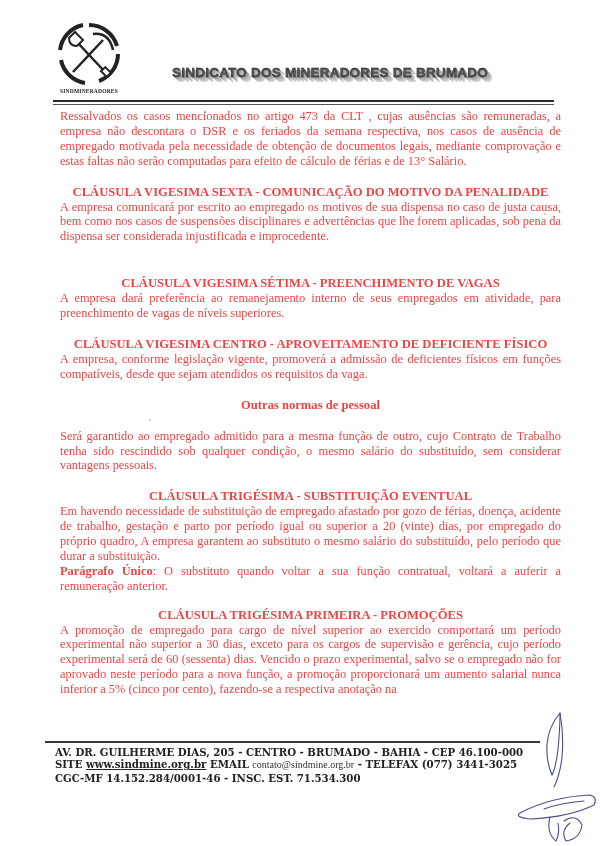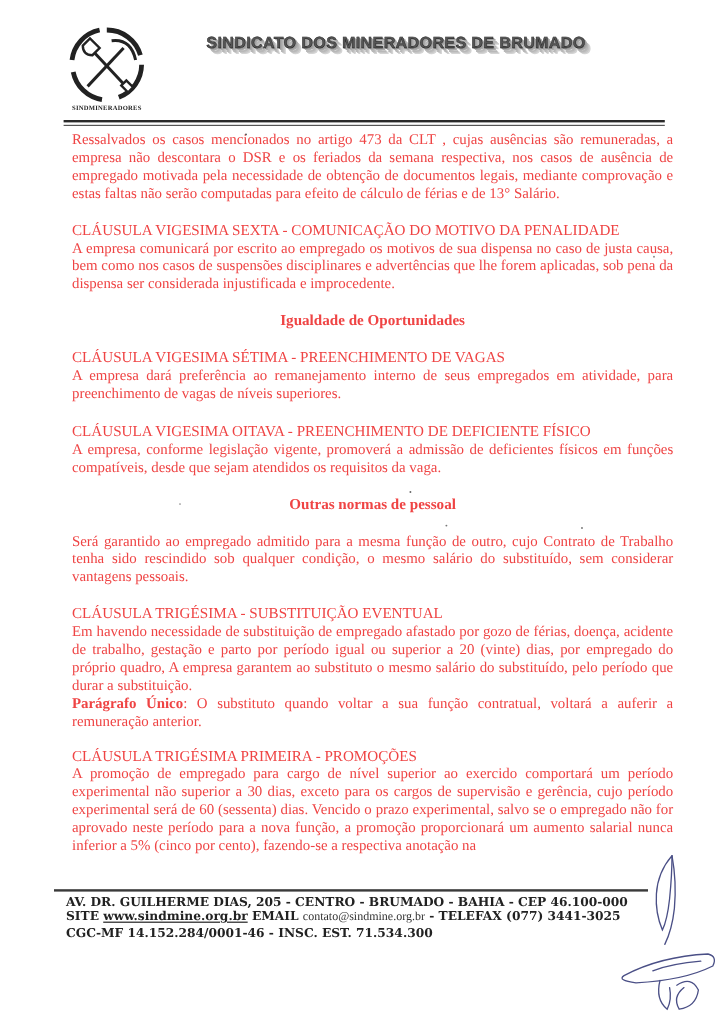--- a/index.html
+++ b/index.html
@@ -12,29 +12,29 @@
   
   .logo { position:absolute; left:55px; top:20px; width:68px; height:80px; }
   .logo svg { display:block; }
   .logo-caption { position:absolute; left:0; top:68px; width:68px; text-align:center;
     font-family:"Liberation Serif", serif; font-weight:bold; font-size:5.5px; letter-spacing:0.2px; color:#222; }
   .title-block { position:absolute; left:130px; top:26px; width:400px; text-align:center;
     font-family:"Liberation Sans", sans-serif; font-weight:900; color:#3a3a3a; }
   .title-line { display:block; font-size:13.2px; line-height:20px; letter-spacing:0.3px;
     text-shadow: 1px 1px 0 #9a9a9a, 2px 2px 0 #aaaaaa, 3px 3px 0 #b8b8b8, 4px 4px 0 #c6c6c6, 5px 5px 0 #d4d4d4;
     -webkit-text-stroke:0.3px #111; color:#555; }
-  .title-line.first { font-size:13.4px; }
+  .title-line.first { font-size:13.4px;margin-top:37px; }
   .header-rule { position:absolute; left:53px; top:100px; width:501px; height:2px; background:#2a2a2a; }
   .header-rule2 { position:absolute; left:53px; top:104px; width:501px; height:1px; background:#555; }
 
   
   .content { position:absolute; left:60px; top:109px; width:501px; font-family:"Liberation Serif", serif;
     font-size:12.4px; line-height:14.9px; color:#ef4444; }
   .para { text-align:justify; margin:0; }
-  .clause-title { font-weight:normal; margin:0; font-size:12.6px; }
+  .clause-title { font-weight:bold; margin:0; font-size:12.6px;text-align:center; }
   .section-heading { font-weight:bold; text-align:center; margin:0; font-size:12.6px; }
   .gap-lg { height:16px; }
   .gap-md { height:14px; }
   .bold-inline { font-weight:bold; }
 
   
   .footer-rule { position:absolute; left:45px; top:741px; width:495px; height:2px; background:#3a3a3a; }
   .footer { position:absolute; left:55px; top:746px; width:490px; text-align:left;
     font-family:"DejaVu Serif", serif; font-weight:bold; font-size:10.2px; line-height:12.4px; color:#222; }
   .footer a { color:#222; text-decoration:underline; }
@@ -77,31 +77,30 @@
   <div class="content">
     <p class="para">Ressalvados os casos mencionados no artigo 473 da CLT , cujas ausências são remuneradas, a empresa não descontara o DSR e os feriados da semana respectiva, nos casos de ausência de empregado motivada pela necessidade de obtenção de documentos legais, mediante comprovação e estas faltas não serão computadas para efeito de cálculo de férias e de 13° Salário.</p>
     <div class="gap-lg"></div>
 
     <div>
       <p class="clause-title">CLÁUSULA VIGESIMA SEXTA - COMUNICAÇÃO DO MOTIVO DA PENALIDADE</p>
       <p class="para">A empresa comunicará por escrito ao empregado os motivos de sua dispensa no caso de justa causa, bem como nos casos de suspensões disciplinares e advertências que lhe forem aplicadas, sob pena da dispensa ser considerada injustificada e improcedente.</p>
     </div>
     <div class="gap-lg"></div>
 
-    <p class="section-heading">Igualdade de Oportunidades</p>
     <div class="gap-lg"></div>
 
     <div>
       <p class="clause-title">CLÁUSULA VIGESIMA SÉTIMA - PREENCHIMENTO DE VAGAS</p>
       <p class="para">A empresa dará preferência ao remanejamento interno de seus empregados em atividade, para preenchimento de vagas de níveis superiores.</p>
     </div>
     <div class="gap-lg"></div>
 
     <div>
-      <p class="clause-title">CLÁUSULA VIGESIMA OITAVA - PREENCHIMENTO DE DEFICIENTE FÍSICO</p>
+      <p class="clause-title">CLÁUSULA VIGESIMA CENTRO - APROVEITAMENTO DE DEFICIENTE FÍSICO</p>
       <p class="para">A empresa, conforme legislação vigente, promoverá a admissão de deficientes físicos em funções compatíveis, desde que sejam atendidos os requisitos da vaga.</p>
     </div>
     <div class="gap-lg"></div>
 
     <p class="section-heading">Outras normas de pessoal</p>
     <div class="gap-lg"></div>
 
     <div>
       <p class="para">Será garantido ao empregado admitido para a mesma função de outro, cujo Contrato de Trabalho tenha sido rescindido sob qualquer condição, o mesmo salário do substituído, sem considerar vantagens pessoais.</p>
     </div>

